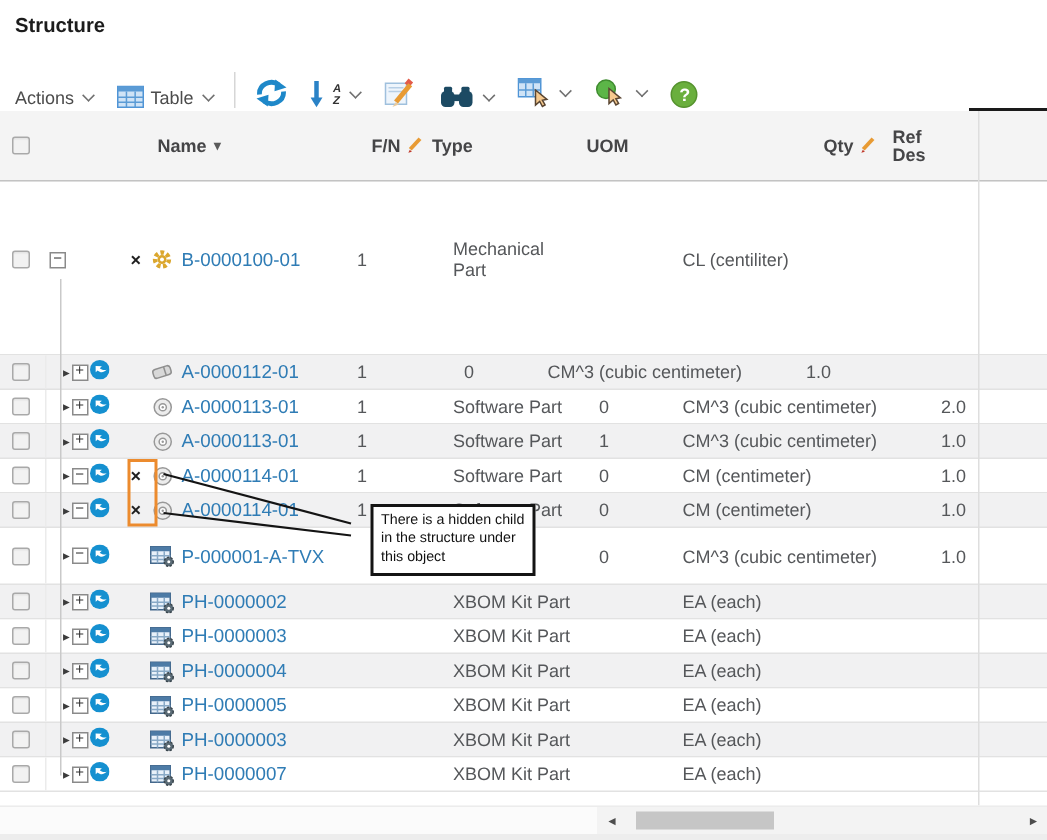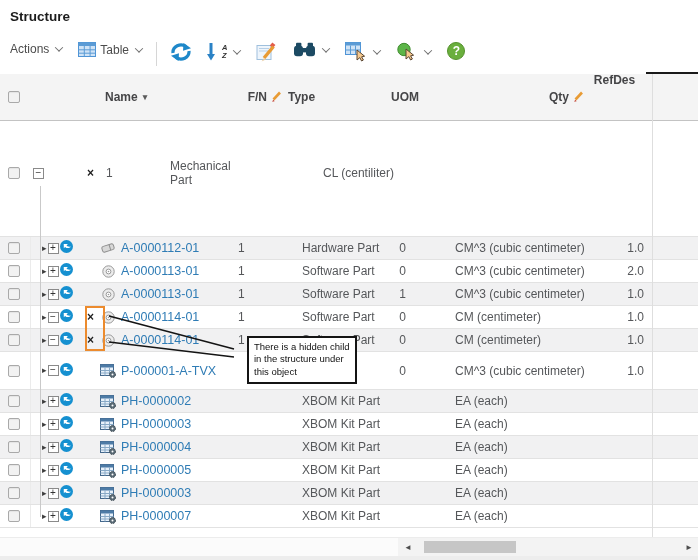--- a/index.html
+++ b/index.html
@@ -4,41 +4,41 @@
 <style>
   * { margin:0; padding:0; box-sizing:border-box; }
   html,body { background:#fff; }
   .page {
     position:relative; width:698px; height:560px; overflow:hidden;
     font-family:"Liberation Sans", sans-serif; background:#fff; color:#3d3d3f;padding-left:32px;
   }
   
   .title { position:absolute; left:10px; top:9px; font-size:13.5px; font-weight:bold; color:#1c1c1c; }
   
-  .toolbar { position:absolute; left:10px; top:42px; height:30px; display:flex; align-items:flex-start; }
+  .toolbar { position:absolute; left:10px; top:42px; height:30px; display:flex; align-items:flex-end; }
   .tb-btn { display:flex; align-items:center; gap:4px; cursor:pointer; font-size:12px; color:#4c4c4c; }
   .chev { width:6px; height:6px; border-right:1.5px solid #6f6f6f; border-bottom:1.5px solid #6f6f6f;
           transform:rotate(45deg) translate(-1px,-1px); margin-left:3px; }
   .divider { width:1px; height:24px; background:#d6d6d6; margin:0 12px 0 14px; }
   .tb-ic { display:inline-flex; align-items:center; justify-content:center; } .gap14{margin-left:14px;} .gap16{margin-left:16px;} .gap18{margin-left:16px;}
   .az { display:inline-flex; flex-direction:column; font-size:7.5px; font-weight:bold; color:#333; line-height:7.5px; margin-left:1px; }
   .help-circle { width:18px; height:18px; border-radius:50%; background:#6aaf3d; color:#fff; font-size:12px;
                  font-weight:bold; display:flex; align-items:center; justify-content:center; border:1px solid #55922e; }
   
   .thead { position:absolute; left:0; top:74px; width:698px; height:47px; background:#f4f4f4;
            border-bottom:1px solid #c3c3c3; display:flex; align-items:flex-start; font-size:12px; font-weight:bold; color:#454547; }
   .hc { display:flex; align-items:center; height:100%; }
   .hc-cb   { width:31px; } .hc-gap { width:69px; }
   .hc-name { width:132px; padding-left:5px; }
   .hc-rev  { width:64px;  padding-left:6px; }
   .hc-type { width:90px;  padding-left:6px; }
   .hc-fn   { width:50px;  justify-content:flex-end; gap:4px; }
   .hc-uom  { width:164px; padding-left:19px; }
   .hc-qty  { width:52px;  justify-content:flex-end; padding-right:4px; gap:4px; }
-  .hc-ref  { width:46px;  padding-left:7px; line-height:12px; display:flex; flex-direction:row; justify-content:center; align-items:flex-start; }
+  .hc-ref  { width:46px;  padding-left:7px; line-height:12px; display:flex; flex-direction:column; justify-content:center; align-items:flex-start; }
   .sort-tri { font-size:9px; color:#5a5a5a; margin-left:5px; }
   
   .checkbox { width:12px; height:12px; border:1px solid #a9a9a9; border-radius:2px; background:#f2f2f2;
               display:inline-block; box-shadow:inset 0 1px 1px rgba(0,0,0,.06); }
   
   .tbody { position:absolute; left:0; top:160px; width:698px; }
   .row { display:flex; align-items:center; height:23px; background:#fff; border-bottom:1px solid #e2e2e2; font-size:12px; color:#55575a; }
   .row.alt { background:#f1f1f2; }
   .row.root { height:26px; border-bottom:none; }
   .row.tall { height:38px; }
@@ -227,20 +227,30 @@
           <span style="visibility: hidden;">
       <svg width="13" height="13" viewBox="0 0 13 13">
               <circle cx="6.5" cy="6.5" r="6.5" fill="#1590d0"></circle>
               <path transform="rotate(-135 6.5 6.5)" d="M3.2 9.8 C3.4 6.8 4.6 5.4 7.2 5.2 L7.2 3.4 L10.2 6.3 L7.2 9.2 L7.2 7.2 C5.3 7.3 4.3 8.2 3.2 9.8 Z" fill="#fff"></path>
             </svg>
     </span>
         </div>
     <div class="cell c-x">
           <span class="xmark">×</span>
         </div>
+    <div class="cell c-name">
+      <span class="part-icon">
+            <svg width="14" height="14" viewBox="0 0 14 14">
+              <circle cx="7" cy="7" r="4.6" fill="none" stroke="#dba72e" stroke-width="3" stroke-dasharray="2.4 1.7"></circle>
+              <circle cx="7" cy="7" r="3" fill="#dba72e"></circle>
+              <circle cx="7" cy="7" r="1.3" fill="#fff"></circle>
+            </svg>
+          </span>
+      <a class="link">B-0000100-01</a>
+    </div>
     <div class="cell c-rev">1</div>
     <div class="cell c-type">Mechanical Part</div>
     <div class="cell c-fn"></div>
     <div class="cell c-uom">CL (centiliter)</div>
     <div class="cell c-qty"></div>
     <div class="cell c-ref"></div>
   </div>
       <div class="spacer-row"></div>
       <div class="row alt">
     <div class="cell c-cb">
@@ -266,21 +276,20 @@
             <svg width="15" height="12">
               <g transform="rotate(-18 7 6)">
                 <rect x="1" y="3" width="12" height="6" rx="2" fill="#d8d8d8" stroke="#8f8f8f"></rect>
                 <line x1="9" y1="3.2" x2="9" y2="8.8" stroke="#8f8f8f"></line>
               </g>
             </svg>
           </span>
       <a class="link">A-0000112-01</a>
     </div>
     <div class="cell c-rev">1</div>
-    <div class="cell c-type">Hardware Part</div>
     <div class="cell c-fn">0</div>
     <div class="cell c-uom">CM^3 (cubic centimeter)</div>
     <div class="cell c-qty">1.0</div>
     <div class="cell c-ref"></div>
   </div>
       <div class="row">
     <div class="cell c-cb">
           <span class="checkbox"></span>
         </div>
     <div class="cell c-tree">

